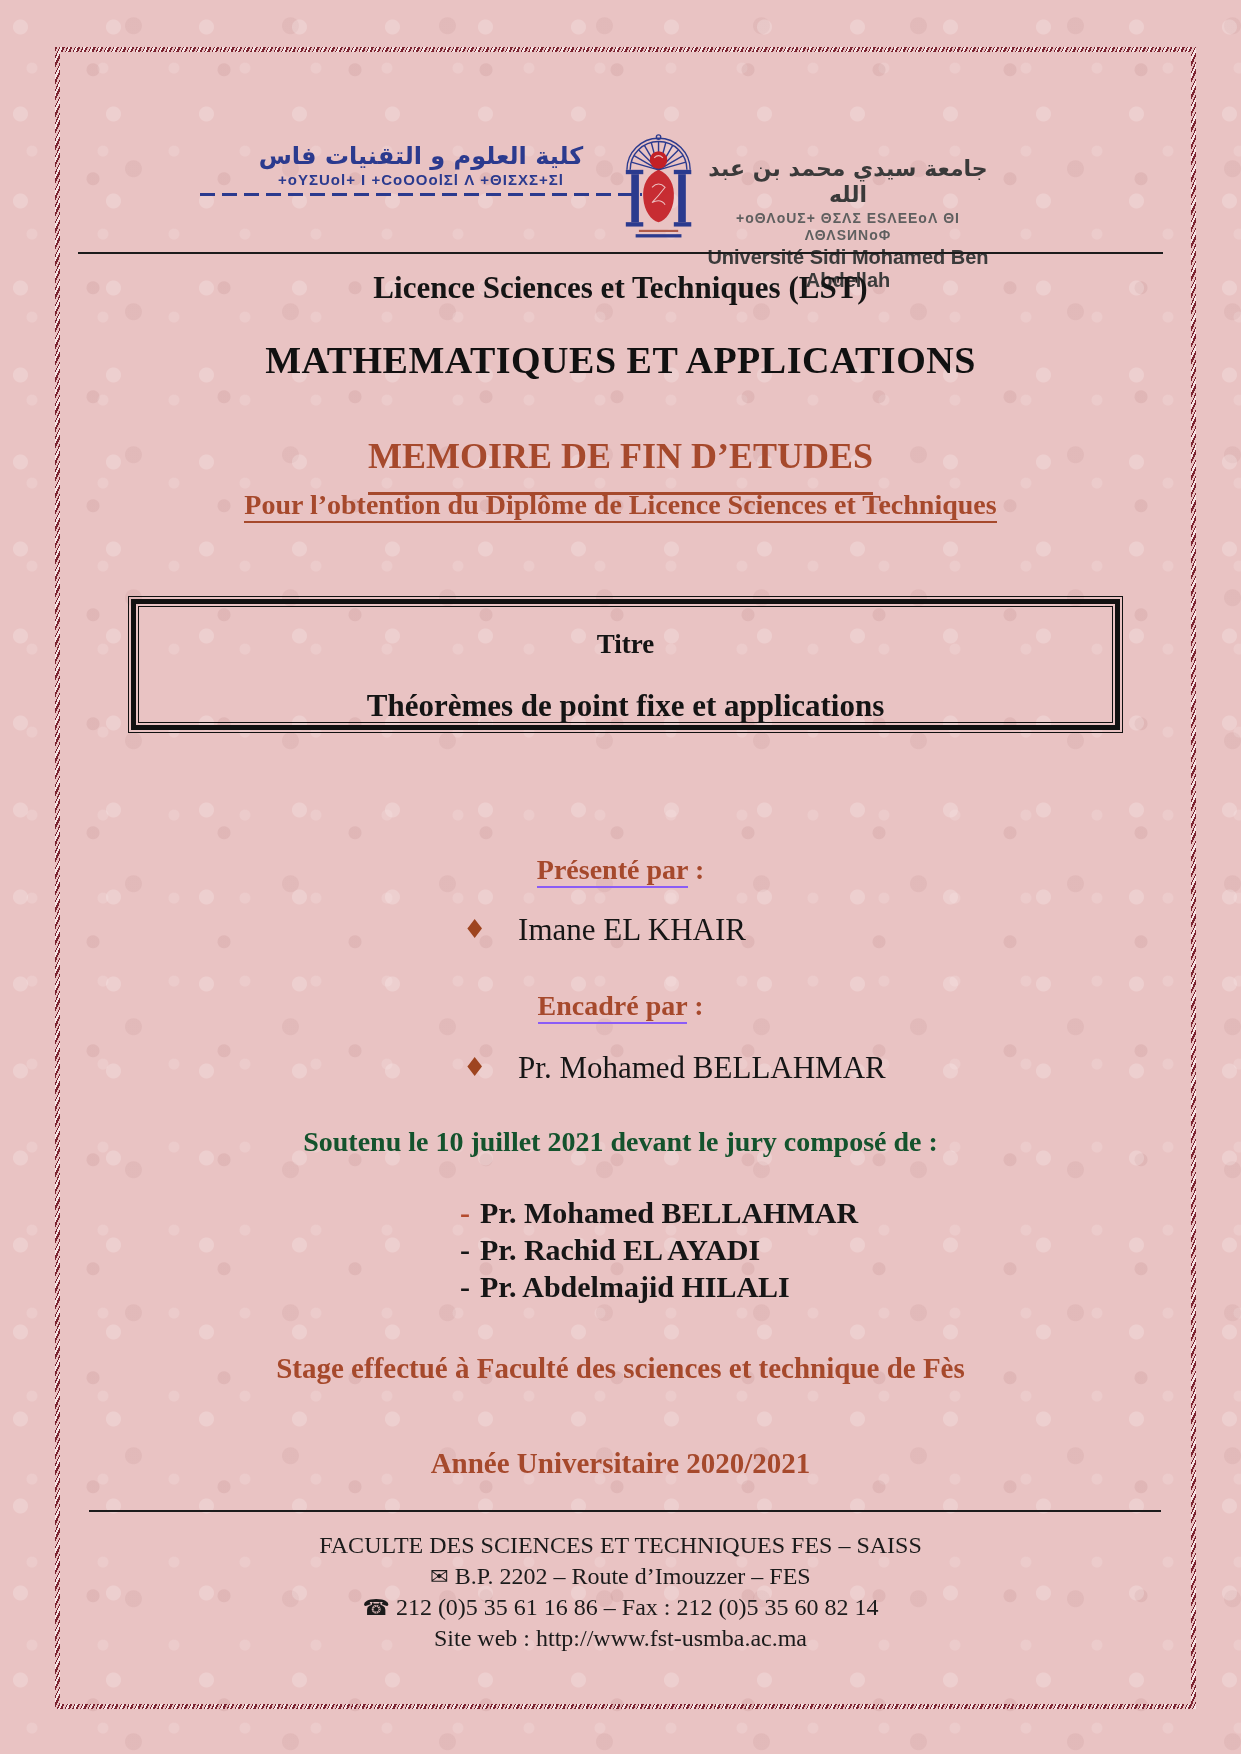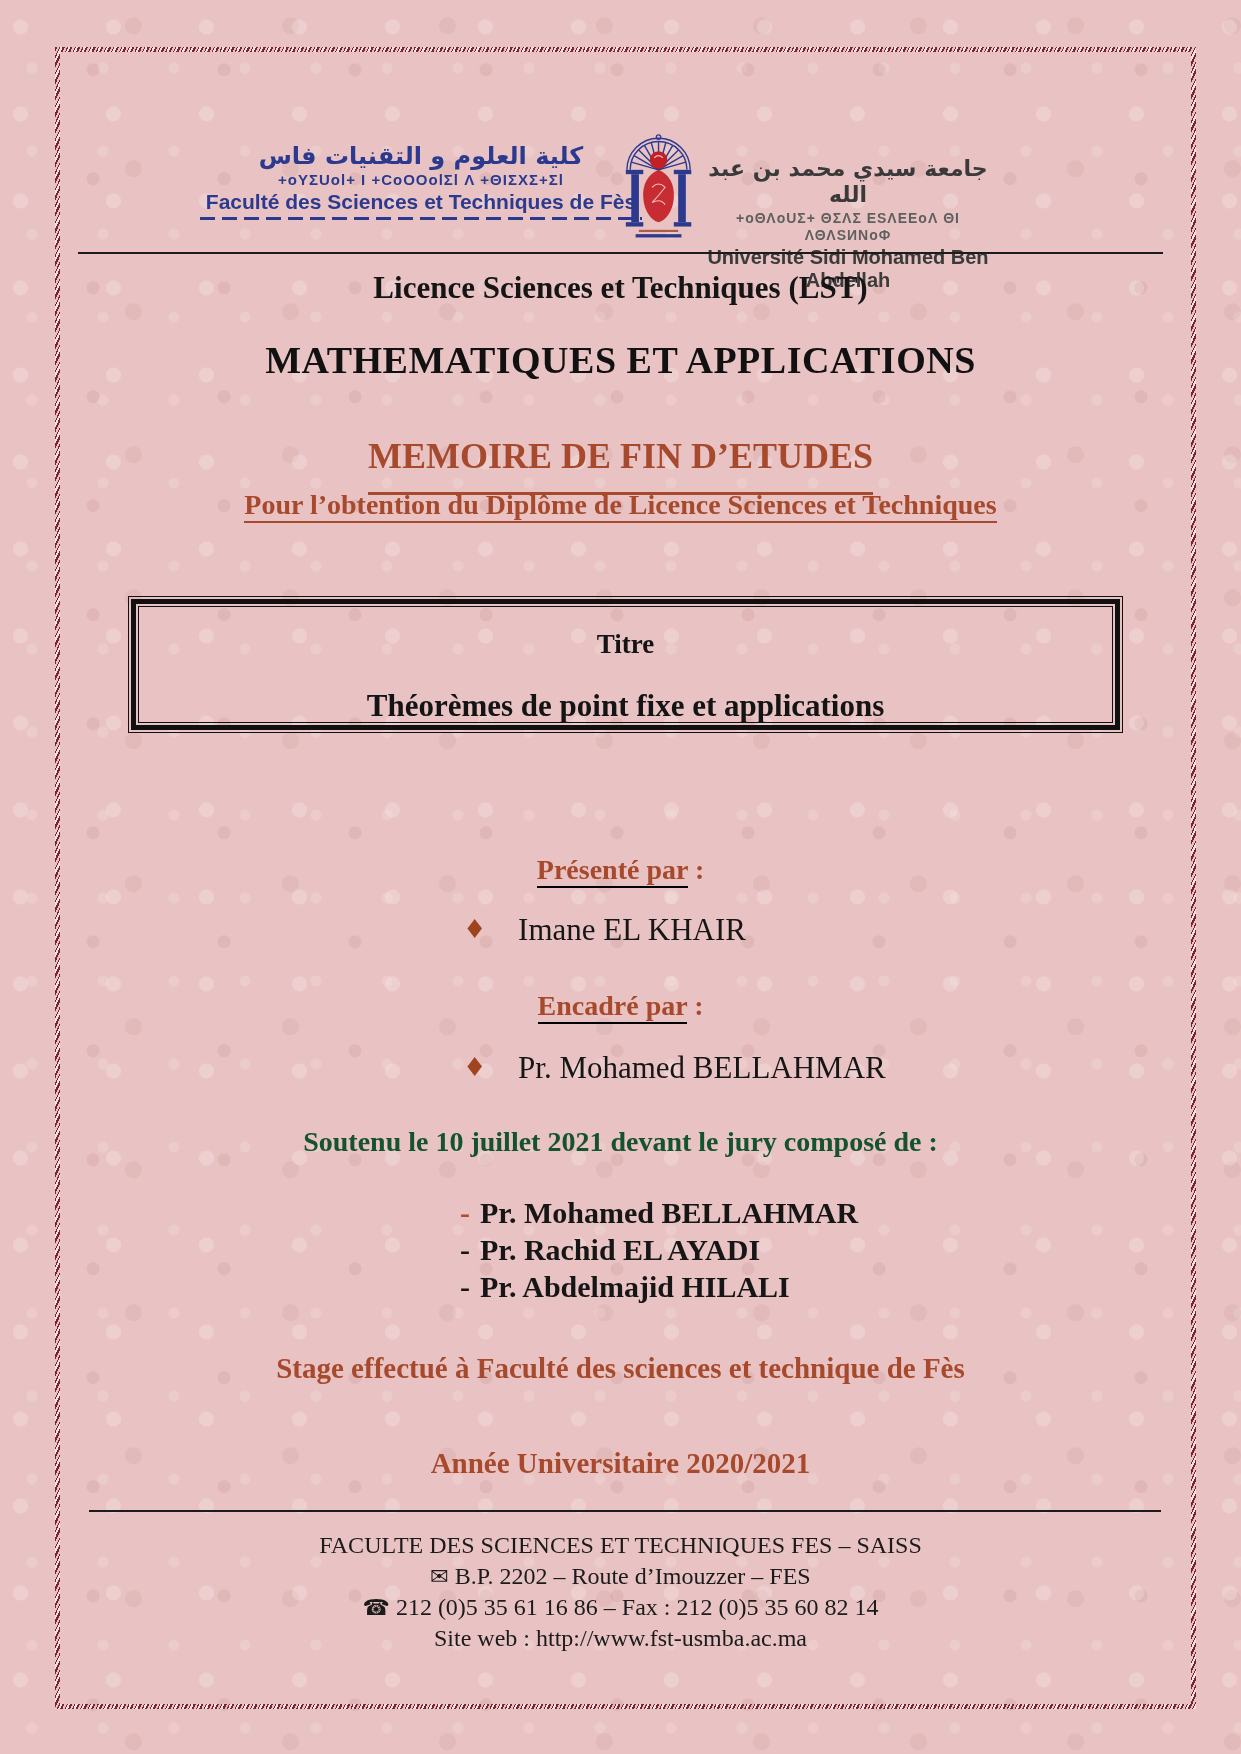--- a/index.html
+++ b/index.html
@@ -50,21 +50,21 @@
   
   .titlebox{position:absolute;left:53px;top:548px;width:995px;height:137px;
             border:1px solid #111;padding:2px;box-sizing:border-box;}
   .titlebox .mid{border:5px solid #111;height:100%;box-sizing:border-box;padding:2px;}
   .titlebox .inner{border:1px solid #111;height:100%;box-sizing:border-box;
             display:flex;flex-direction:column;align-items:center;justify-content:flex-start;padding-top:22px;}
   .titre-label{font-size:27px;font-weight:bold;color:#141414;}
   .titre-main{font-size:31px;font-weight:bold;color:#141414;margin-top:28px;}
   
   .sec-label{font-size:28px;font-weight:bold;color:#a6492c;}
-  .sec-label .u{border-bottom:2px solid #000000;padding-bottom:1px;}
+  .sec-label .u{border-bottom:2px solid #8b5cf6;padding-bottom:1px;}
   .presented{top:806px;}
   .encadre{top:942px;}
   .bullet-line{position:absolute;left:388px;font-size:31px;font-weight:normal;color:#161616;}
   .student{top:864px;}
   .supervisor{top:1002px;}
   .diamond{color:#9e441f;font-size:26px;margin-right:24px;vertical-align:2px;
            font-family:"DejaVu Sans",sans-serif;}
   .defense{top:1078px;font-size:28px;font-weight:bold;color:#14532d;}
   .jury{position:absolute;left:385px;top:1146px;font-size:30px;font-weight:bold;color:#161616;}
   .jury .row{line-height:37px;}
@@ -79,21 +79,20 @@
 </head>
 <body>
 
 <div class="frame"></div>
 
 <div class="content">
 
   <div class="hdr-left">
     <div class="ar">كلية العلوم و التقنيات فاس</div>
     <div class="tif">+oYΣUol+ I +CoOOolΣl Λ +ΘΙΣΧΣ+Σl</div>
-    <div class="fr">Faculté des Sciences et Techniques de Fès</div>
     <div class="dash-rule"></div>
   </div>
 
   <svg class="emblem" viewBox="0 0 100 110">
     <g stroke="#2b3a8e" stroke-width="1.3" fill="none">
       <path d="M27,42 A29,29 0 0 1 85,42"></path>
       <path d="M30,42 A26,26 0 0 1 82,42"></path>
       <line x1="56" y1="42" x2="81" y2="35"></line>
       <line x1="56" y1="42" x2="78.5" y2="29"></line>
       <line x1="56" y1="42" x2="74.4" y2="23.6"></line>

